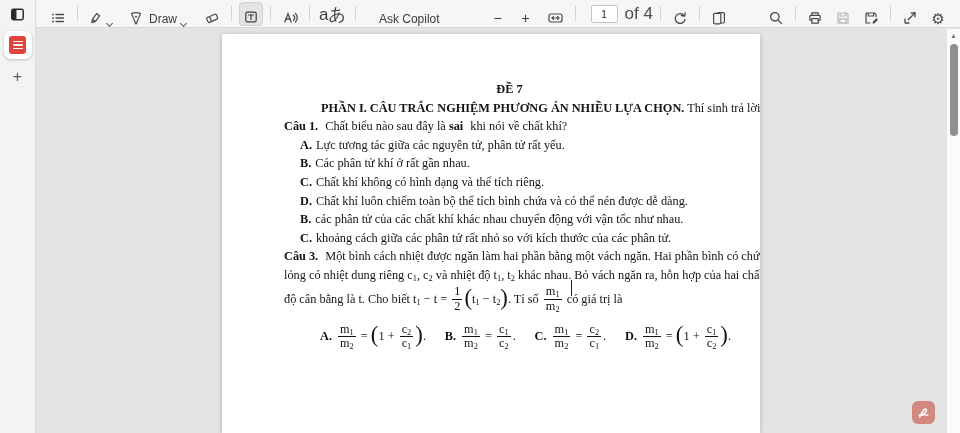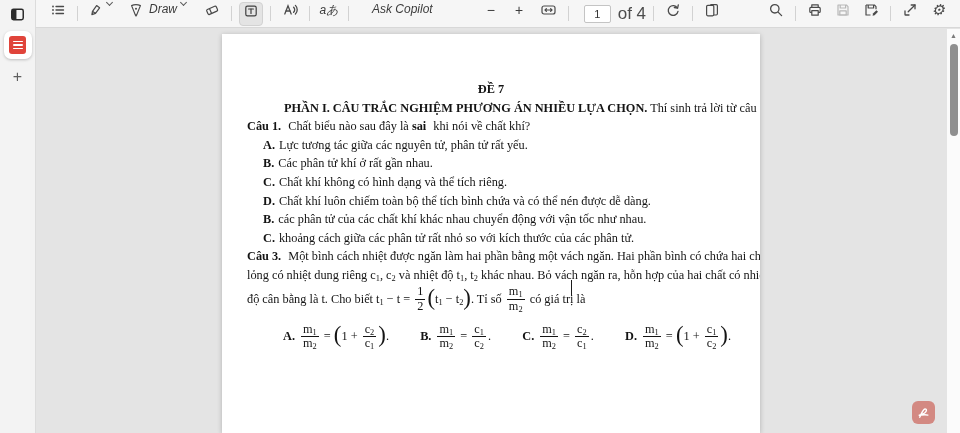--- a/index.html
+++ b/index.html
@@ -12,26 +12,26 @@
   .strip-toggle { width:26px; height:26px; margin-top:1px; display:flex; align-items:center; justify-content:center; border-radius:5px; cursor:pointer; }
   .pdf-tab { width:28px; height:28px; margin-top:4px; background:#ffffff; border-radius:7px;
              box-shadow:0 1px 3px rgba(0,0,0,0.22); display:flex; align-items:center; justify-content:center; }
   .pdf-glyph { width:17px; height:18px; background:#E0443A; border-radius:3px; position:relative; display:flex; flex-direction:column; justify-content:center; align-items:center; gap:2px; }
   .pdf-glyph i { display:block; width:10px; height:1.6px; background:#fff; border-radius:1px; }
   .newtab { margin-top:10px; font-size:16px; color:#5f5f5f; line-height:16px; cursor:pointer; }
 
   
   .toolbar { position:absolute; left:36px; top:0; right:0; height:28px; background:#f6f6f6;
              border-bottom:1px solid #d8d8d8; display:flex; align-items:center; padding:0 10px; z-index:4; }
-  .tbtn { height:24px; min-width:24px; padding:0 2px; display:flex; align-items:flex-start; justify-content:center; border-radius:4px; cursor:pointer;font-style:italic; }
+  .tbtn { height:24px; min-width:24px; padding:0 2px; display:flex; align-items:flex-end; justify-content:center; border-radius:4px; cursor:pointer; }
   .tbtn.active { background:#e4e4e4; border:1px solid #d2d2d2; }
   .sep { width:1px; height:15px; background:#d2d2d2; margin:0 7px; }
   .chev { width:5px; height:5px; border-right:1.4px solid #5a5a5a; border-bottom:1.4px solid #5a5a5a; transform:rotate(45deg); margin:-2px 2px 0 4px; }
   .tlabel { font-size:12px; color:#3c3c3c; margin-left:5px; white-space:nowrap; }
-  .glyphbtn { font-size:12px; color:#3c3c3c; }
+  .glyphbtn { font-size:17px; color:#3c3c3c; }
   .pgnum { width:27px; height:18px; border:1px solid #c4c4c4; border-radius:2px; background:#fff; text-align:center;
            font-size:11px; color:#333; font-family:"Liberation Sans",sans-serif; margin:0 7px 0 8px; }
   .of4 { font-size:17px; color:#4c4c4c; white-space:nowrap; }
   .zoomglyph { font-size:14px; color:#3c3c3c; }
   .gear { font-size:15px; color:#4a4a4a; line-height:1; }
 
   
   .canvas { position:absolute; left:36px; top:29px; right:0; bottom:0; background:#e4e4e4; }
   .page { position:absolute; left:186px; top:5px; width:538px; height:399px; background:#fff;
           box-shadow:0 1px 5px rgba(0,0,0,0.22); overflow:hidden; }
@@ -228,21 +228,21 @@
         <path d="M9.2 3 H13 V6.8"></path>
         <path d="M3 9 v3.4 a0.6 0.6 0 0 0 0.6 0.6 H7"></path>
     </svg>
   </div>
   <div class="tbtn" style="margin-left:4px">
     <span class="gear">⚙</span>
   </div>
 </header>
 
 <main class="canvas">
-  <div class="page" style="position:absolute;">
+  <div class="page" style="position:absolute;padding-left:37px;">
 
     <div class="pagecontent">
       <div class="dline doc-title">ĐỀ 7</div>
 
       <div class="dline indent"><b>PHẦN I. CÂU TRẮC NGHIỆM PHƯƠNG ÁN NHIỀU LỰA CHỌN.</b><span> Thí sinh trả lời từ câu 1 đến</span></div>
 
       <div class="dline stem">
         <b>Câu 1.</b><span> Chất biểu nào sau đây là </span><b>sai</b><span> khi nói về chất khí?</span>
       </div>
       <div class="dline opt"><b>A.</b><span>Lực tương tác giữa các nguyên tử, phân tử rất yếu.</span></div>

